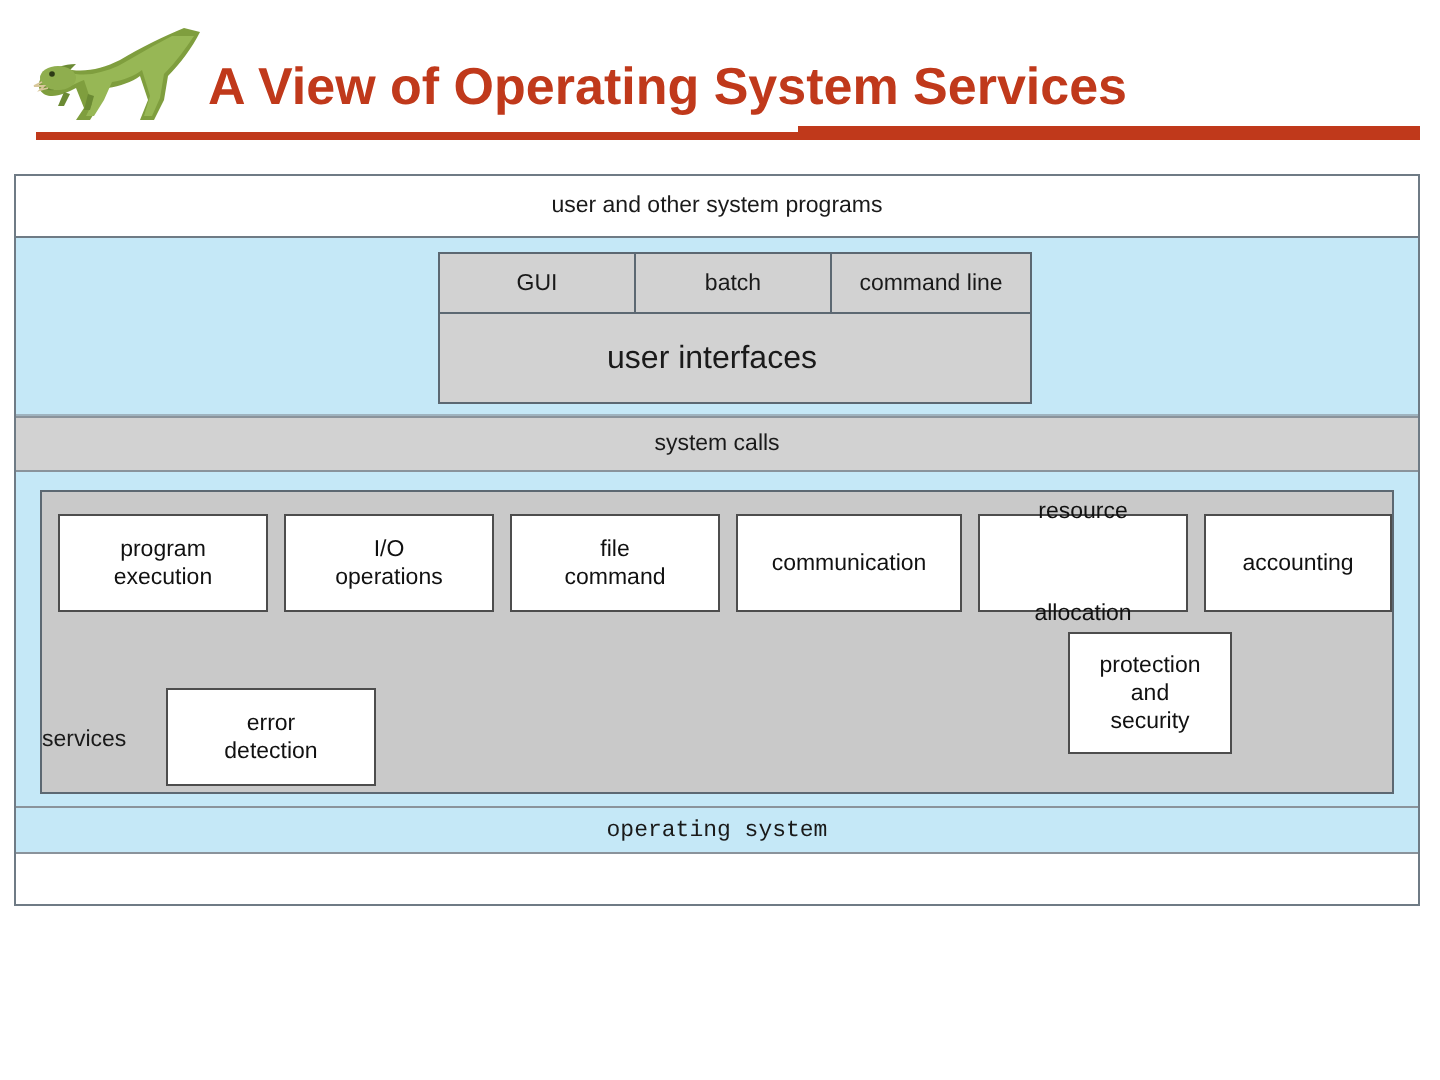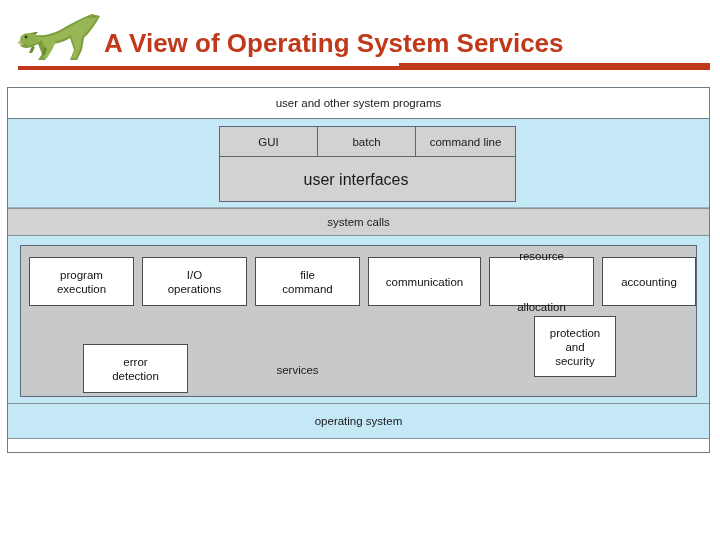--- a/index.html
+++ b/index.html
@@ -89,24 +89,25 @@
     border-top: 1px solid #8a939b;
     border-bottom: 1px solid #8a939b;
   }
   
   #band-services-region {
     top: 148px; height: 167px;
     background: #c5e8f7;
   }
   
   #band-operating-system {
-    top: 315px; height: 36px;
+    top: 315px; height: 24px;
     background: #c5e8f7;
     border-top: 1px solid #8a939b;
     border-bottom: 1px solid #8a939b;
+    font-family: Liberation Mono, monospace;
   }
   
   #band-hardware {
     top: 339px; height: 25px;
     background: #ffffff;
   }
 
   
   #ui-group {
     position: absolute;
@@ -154,21 +155,21 @@
     left: 12px; top: 157px;
     width: 677px; height: 152px;
     background: #c9c9c9;
     border: 1px solid #5c6872;
     box-sizing: border-box;
   }
   #services-label {
     position: absolute;
     left: 0; top: 118px;
     width: 553px;
-    text-align: center;
+    text-align: left;
     font-size: 11.5px;
     color: #1a1a1a;
   }
   .svc-box {
     position: absolute;
     background: #ffffff;
     border: 1px solid #4d4d4d;
     box-sizing: border-box;
     display: flex;
     flex-direction: column;

